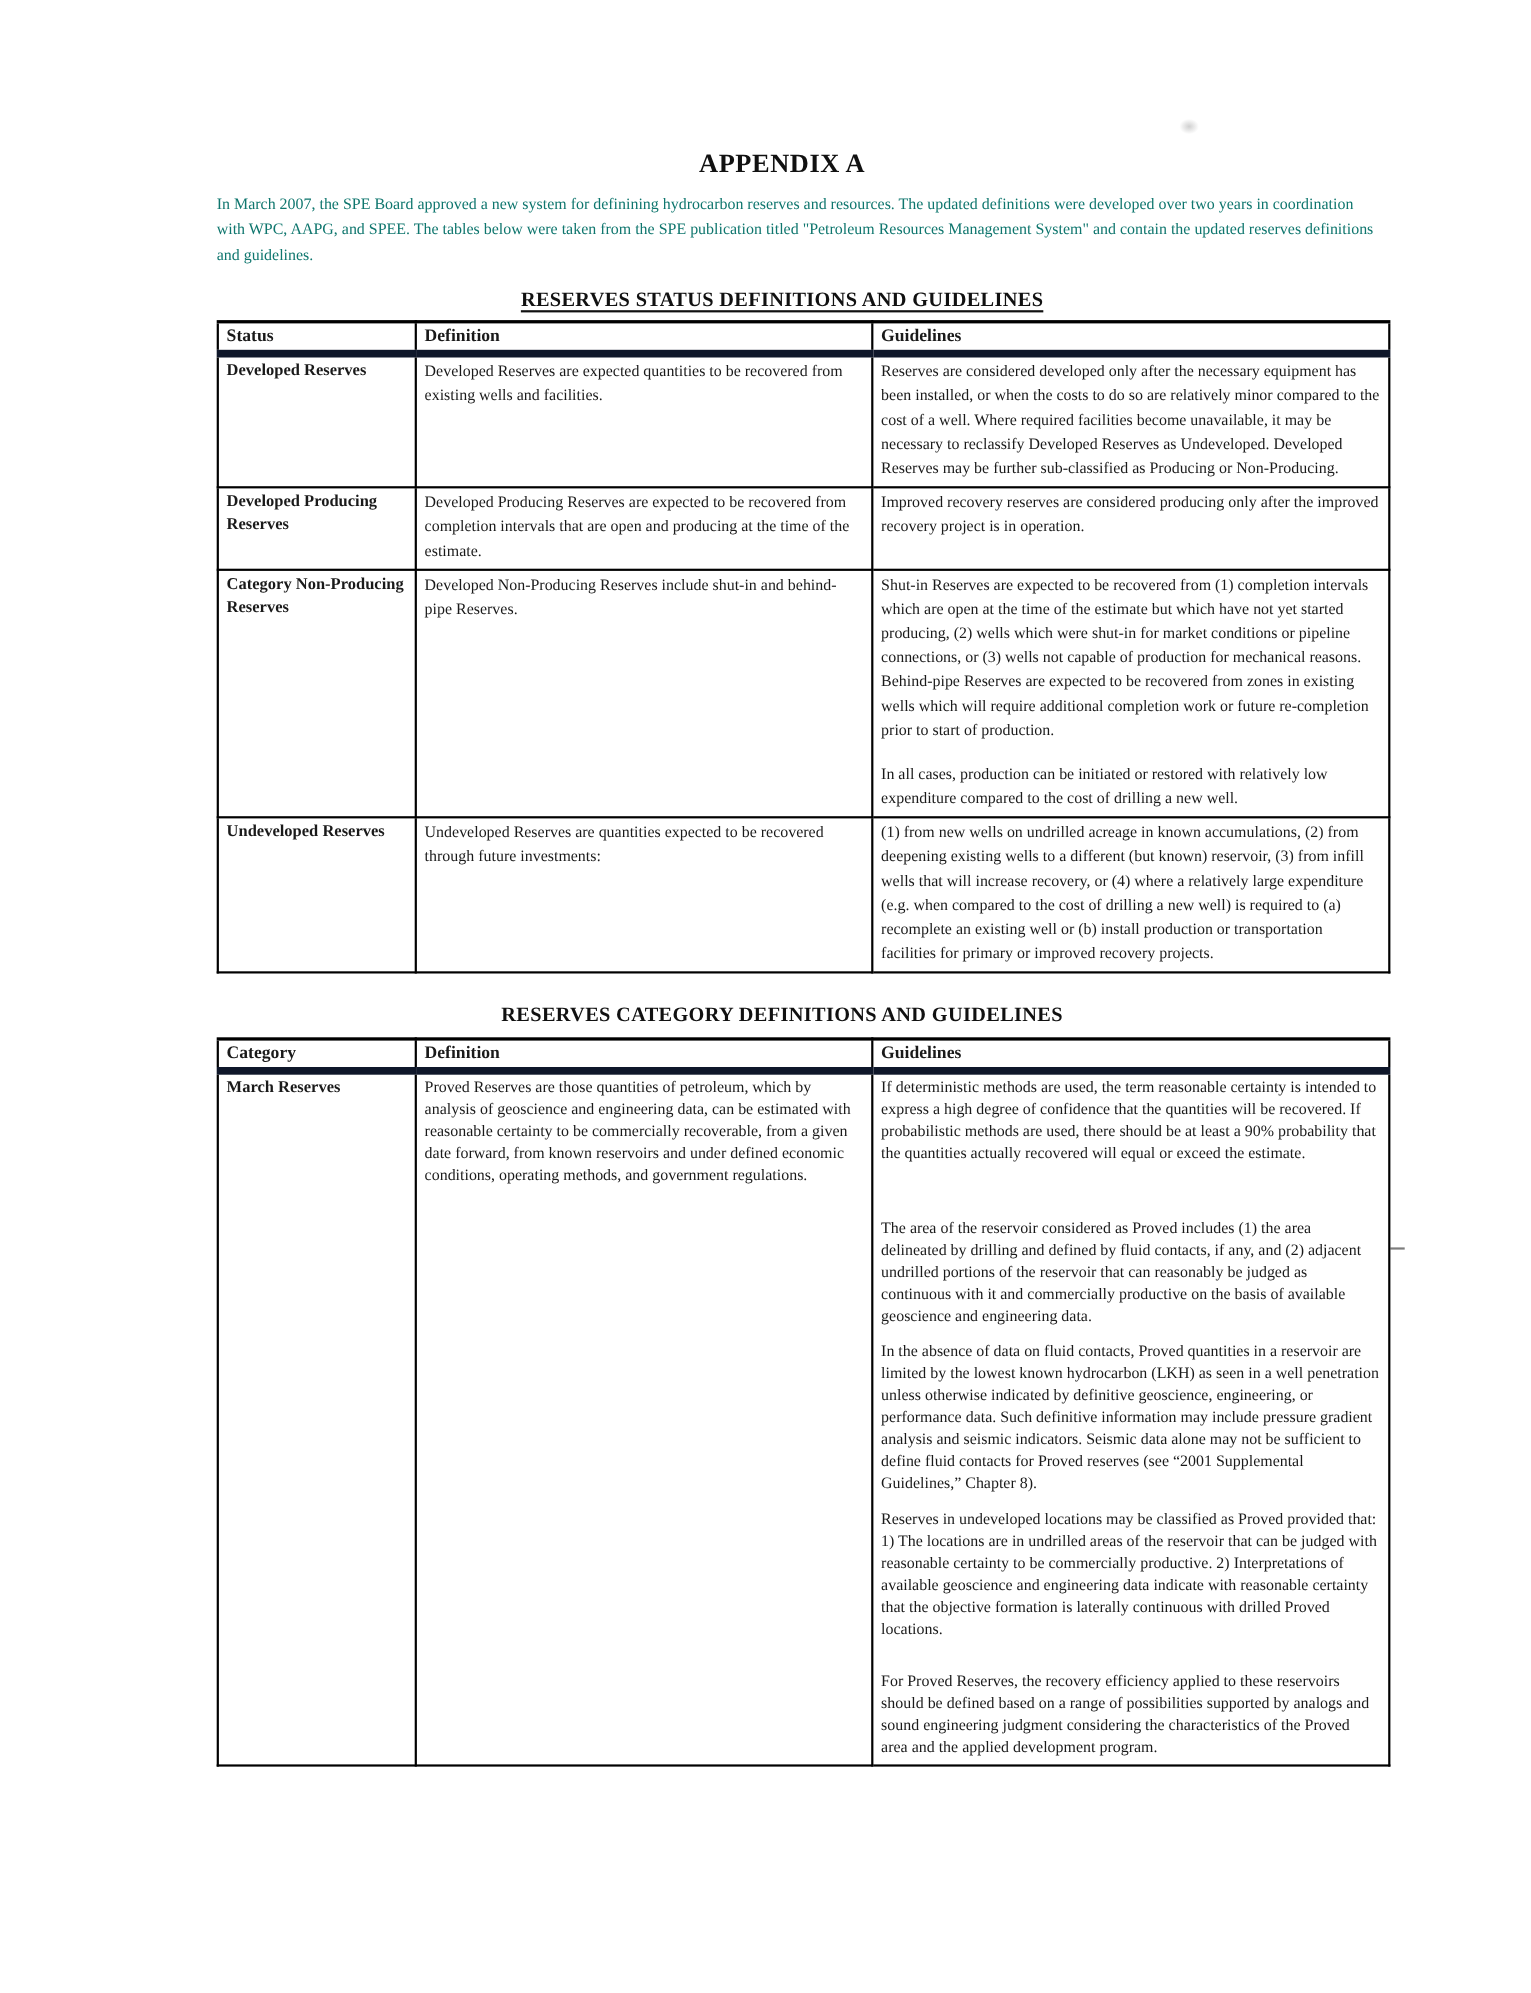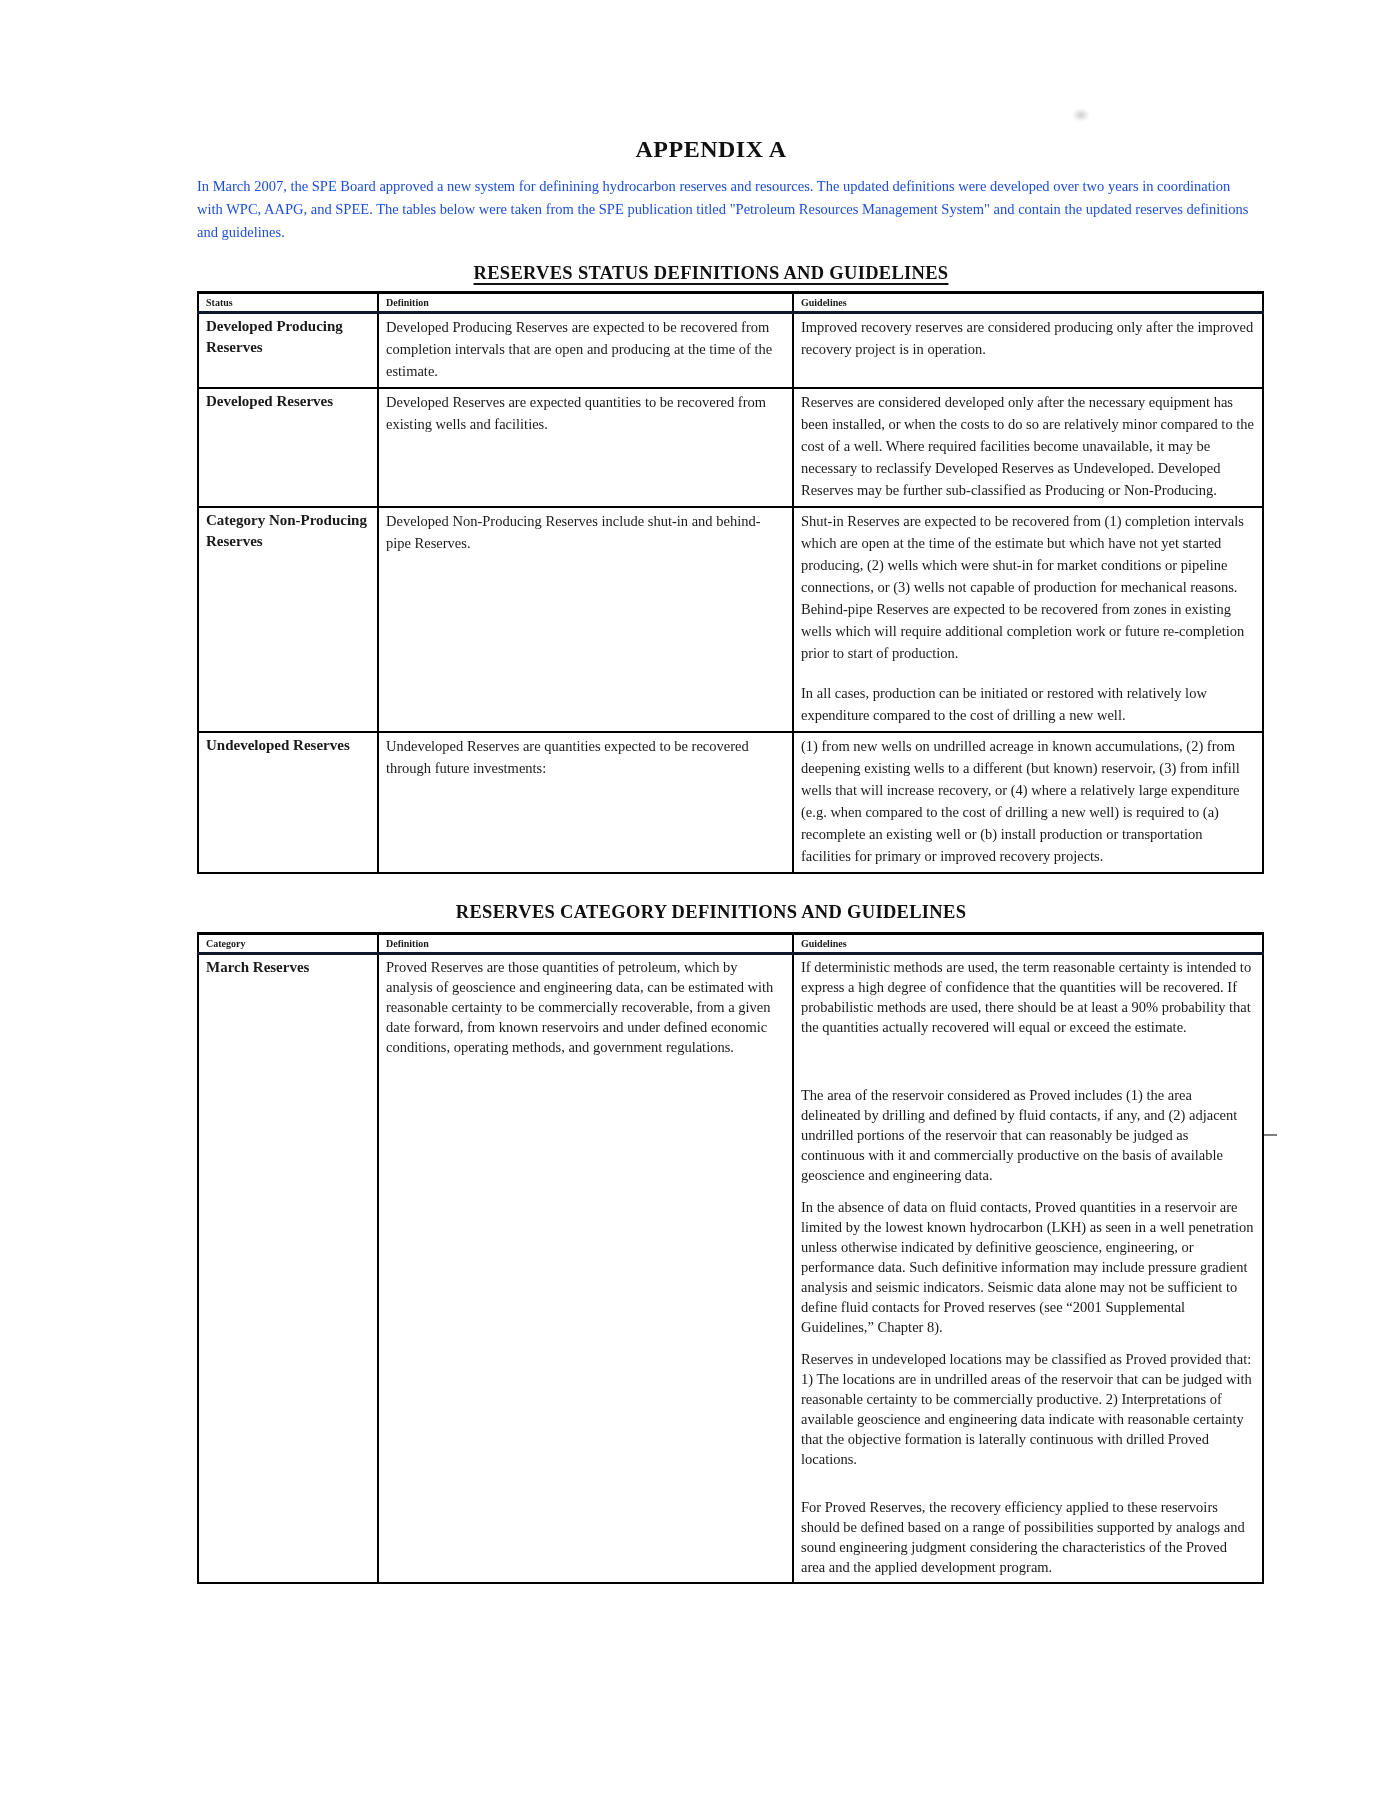--- a/index.html
+++ b/index.html
@@ -25,21 +25,21 @@
     text-align: center;
     font-size: 24px;
     font-weight: bold;
     letter-spacing: 0.5px;
     color: #111;
   }
   p.intro {
     margin-top: 12px;
     font-size: 14.5px;
     line-height: 23px;
-    color: #1d4ed8;
+    color: #0f766e;
     width: 1062px;
   }
   h2.table-title {
     text-align: center;
     font-size: 18.5px;
     font-weight: bold;
     letter-spacing: 0.3px;
     color: #111;
   }
   h2.title-1 { margin-top: 19px; margin-bottom: 7px; text-decoration: underline; text-underline-offset: 4px; text-decoration-thickness: 2px; }
@@ -52,24 +52,24 @@
     color: #1a1a1a;
   }
   table.def-table th, table.def-table td {
     border: 2px solid #000;
     vertical-align: top;
     text-align: left;
     padding: 2px 8px 5px 7px;
   }
   table.def-table thead th {
     font-weight: bold;
-    border-bottom: 3px solid #0f172a;
+    border-bottom: 7px solid #0f172a;
     padding-top: 3px;
     padding-bottom: 3px;
-    font-size: 10px;
+    font-size: 16px;
   }
   table.def-table { border: 2px solid #000; border-top: 3px solid #000; }
   th.row-label {
     font-weight: bold;
     font-size: 15px;
     line-height: 21px;
   }
   td.cell p { line-height: 22px; }
   table.t2 td.cell p { line-height: 20px; }
   td.cell p + p { margin-top: 18px; }
@@ -112,35 +112,35 @@
       </colgroup>
       <thead>
         <tr>
           <th>Status</th>
           <th>Definition</th>
           <th>Guidelines</th>
         </tr>
       </thead>
       <tbody>
         <tr>
+          <th class="row-label">Developed Reserves</th>
+          <td class="cell">
+            <p>Developed Reserves are expected quantities to be recovered from existing wells and facilities.</p>
+          </td>
+          <td class="cell">
+            <p>Reserves are considered developed only after the necessary equipment has been installed, or when the costs to do so are relatively minor compared to the cost of a well. Where required facilities become unavailable, it may be necessary to reclassify Developed Reserves as Undeveloped. Developed Reserves may be further sub-classified as Producing or Non-Producing.</p>
+          </td>
+        </tr>
+        <tr>
           <th class="row-label">Developed Producing Reserves</th>
           <td class="cell">
             <p>Developed Producing Reserves are expected to be recovered from completion intervals that are open and producing at the time of the estimate.</p>
           </td>
           <td class="cell">
             <p>Improved recovery reserves are considered producing only after the improved recovery project is in operation.</p>
-          </td>
-        </tr>
-        <tr>
-          <th class="row-label">Developed Reserves</th>
-          <td class="cell">
-            <p>Developed Reserves are expected quantities to be recovered from existing wells and facilities.</p>
-          </td>
-          <td class="cell">
-            <p>Reserves are considered developed only after the necessary equipment has been installed, or when the costs to do so are relatively minor compared to the cost of a well. Where required facilities become unavailable, it may be necessary to reclassify Developed Reserves as Undeveloped. Developed Reserves may be further sub-classified as Producing or Non-Producing.</p>
           </td>
         </tr>
         <tr>
           <th class="row-label">Category Non-Producing Reserves</th>
           <td class="cell">
             <p>Developed Non-Producing Reserves include shut-in and behind-pipe Reserves.</p>
           </td>
           <td class="cell">
             <p>Shut-in Reserves are expected to be recovered from (1) completion intervals which are open at the time of the estimate but which have not yet started producing, (2) wells which were shut-in for market conditions or pipeline connections, or (3) wells not capable of production for mechanical reasons. Behind-pipe Reserves are expected to be recovered from zones in existing wells which will require additional completion work or future re-completion prior to start of production.</p>
             <p>In all cases, production can be initiated or restored with relatively low expenditure compared to the cost of drilling a new well.</p>

